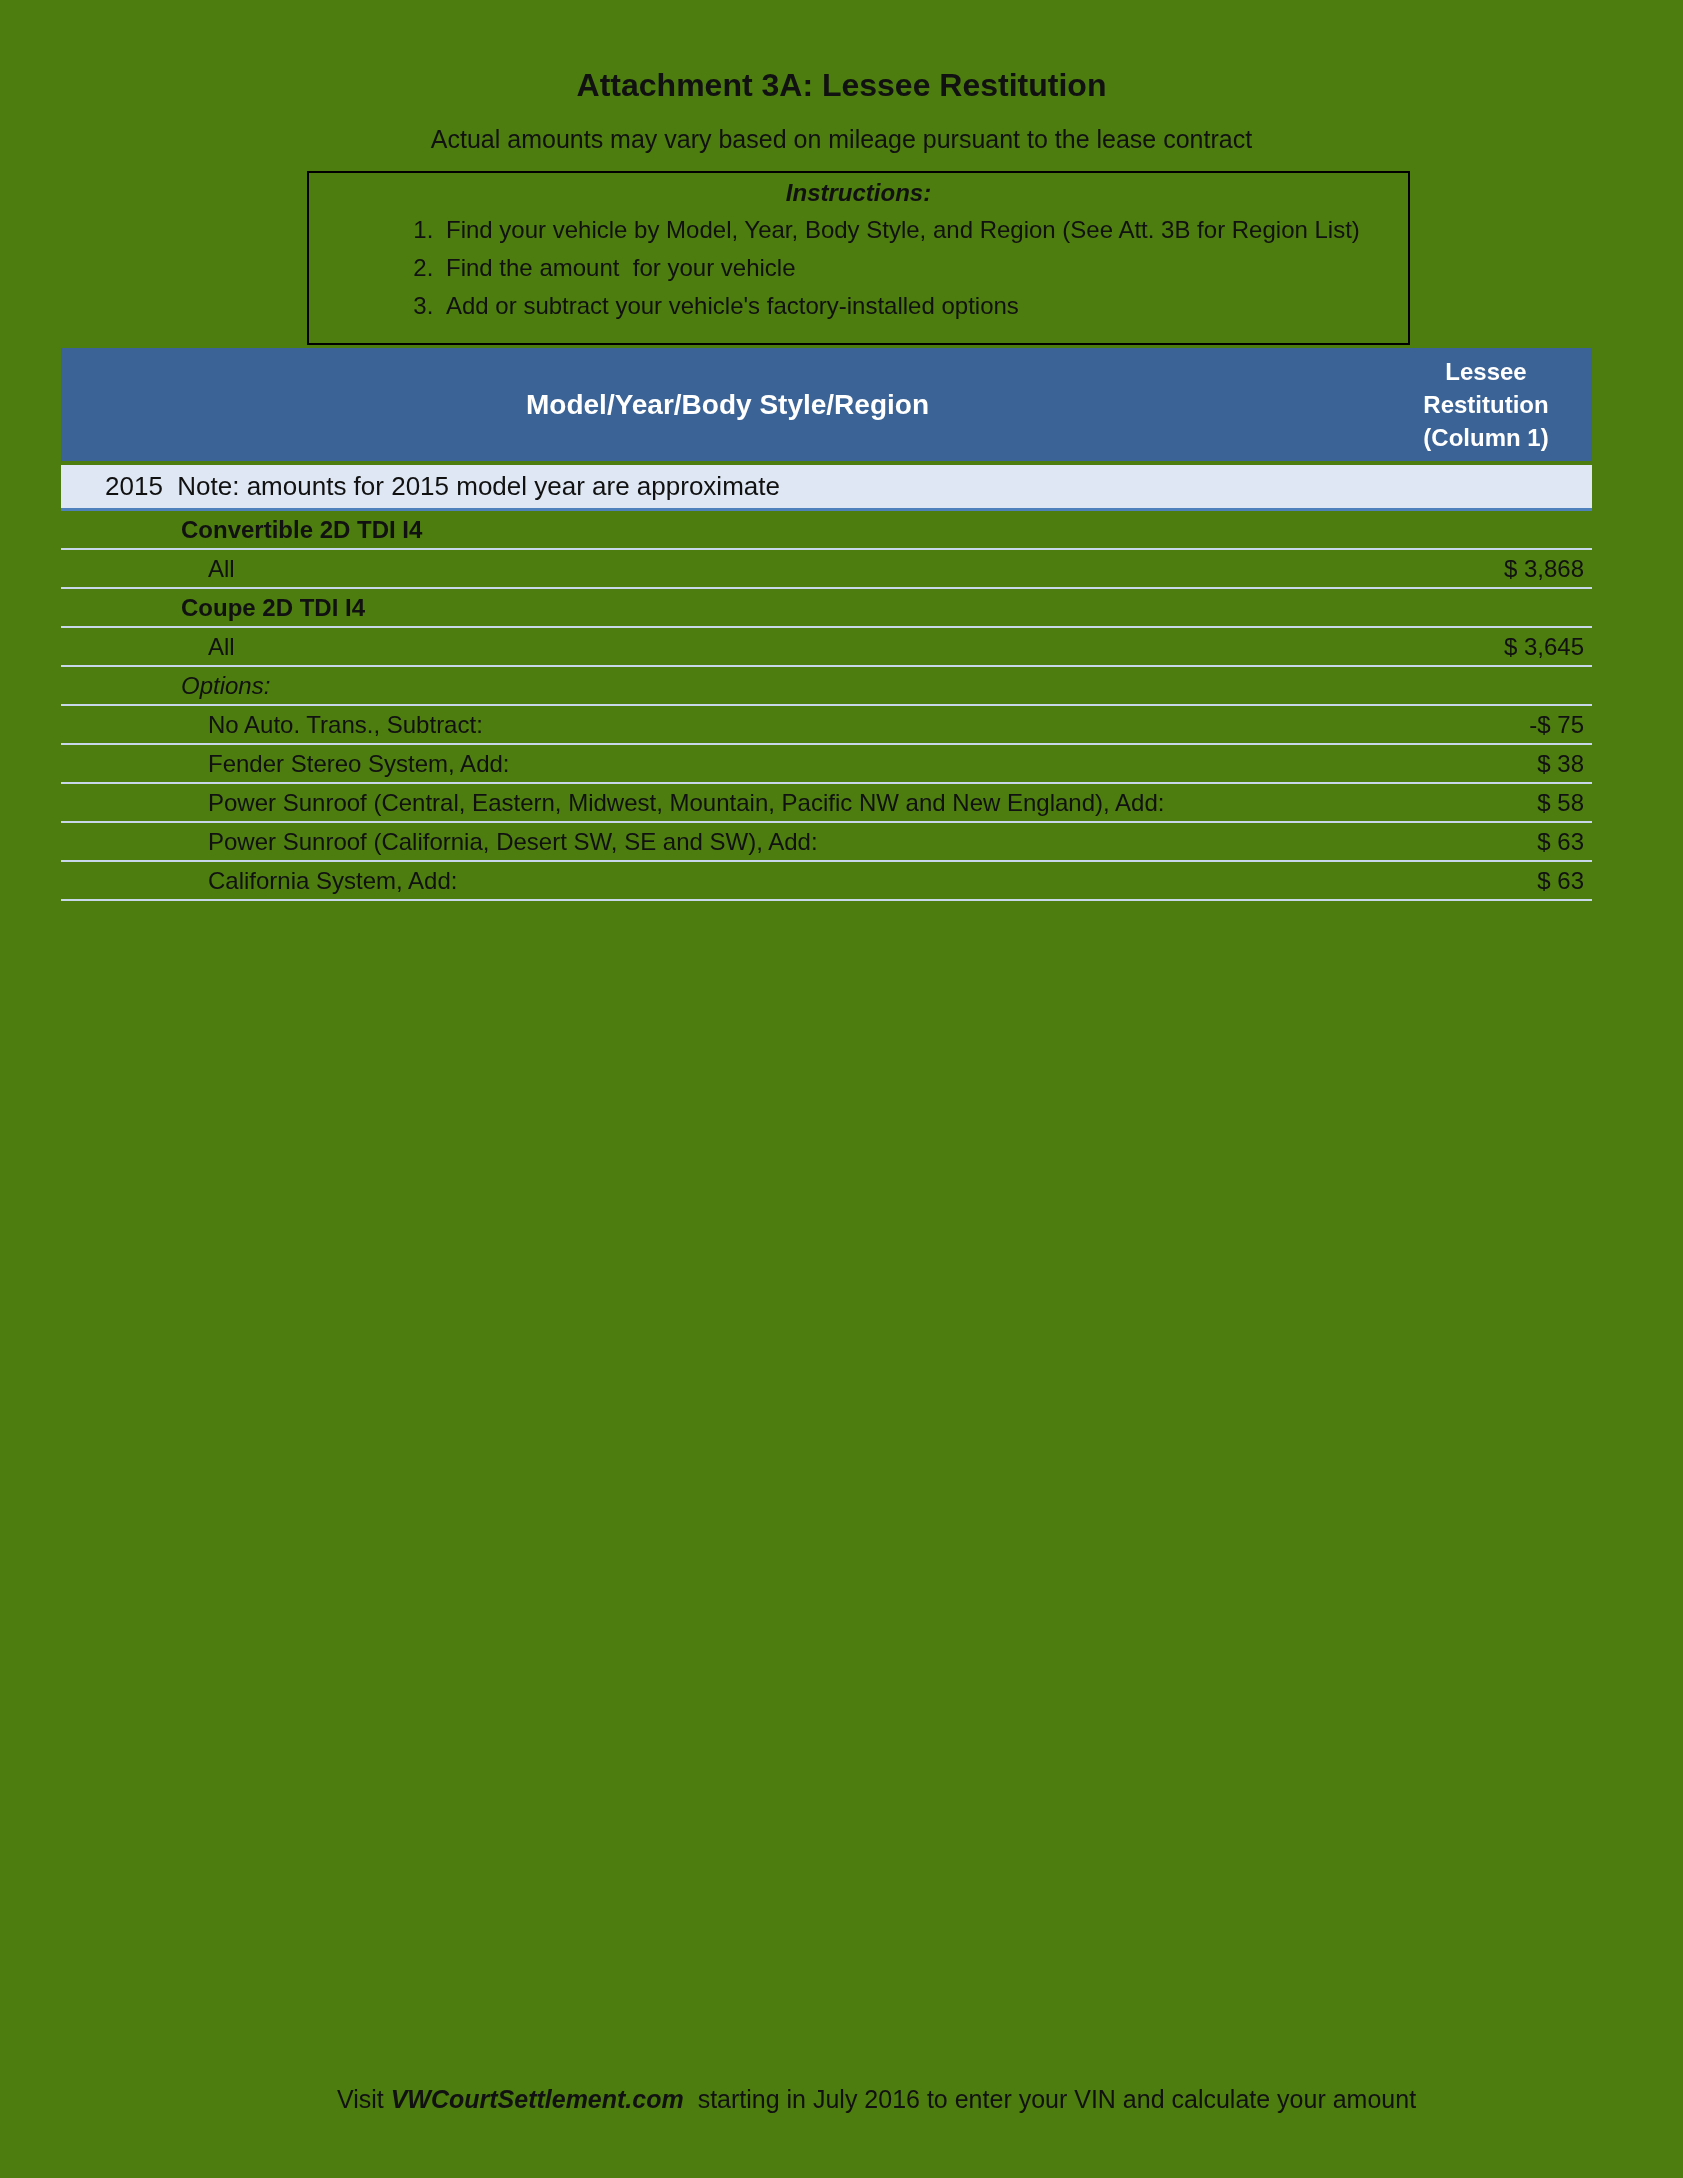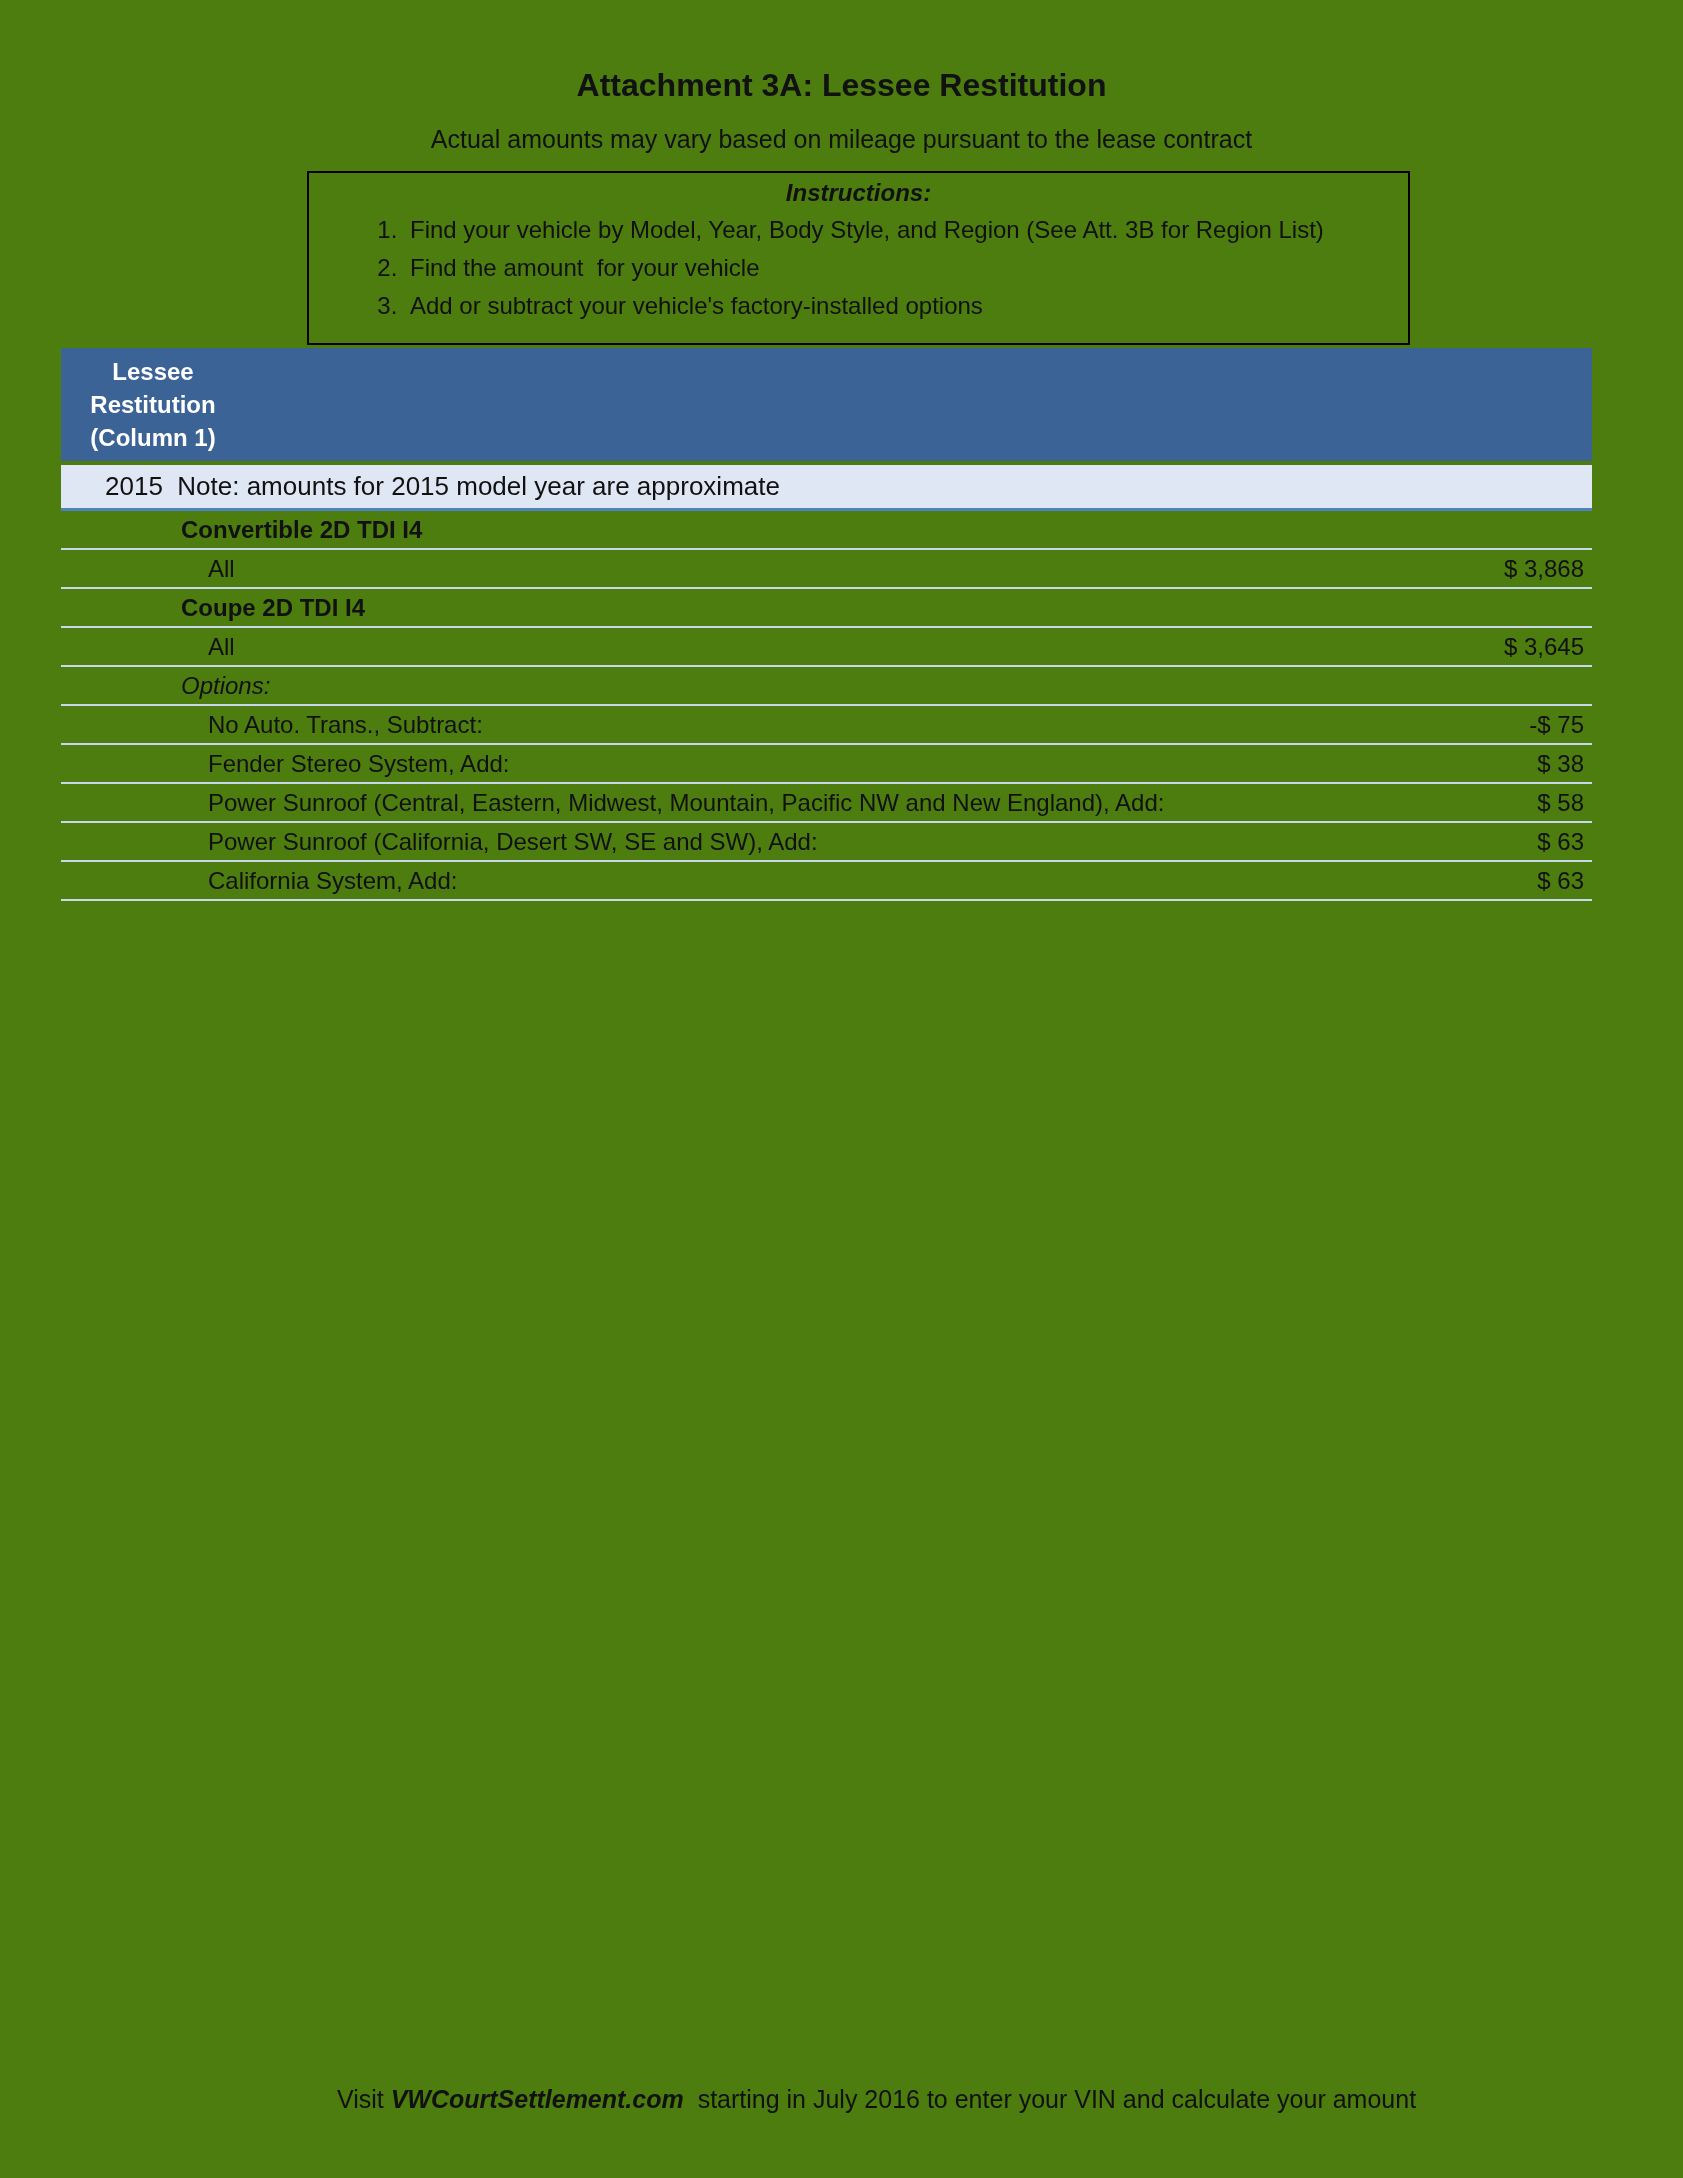--- a/index.html
+++ b/index.html
@@ -37,20 +37,21 @@
     line-height:32px;
   }
   .inst-list{
     margin:2px 0 0 0;
     padding-left:95px;
   }
   .inst-list li{
     font-size:24px;line-height:38px;
     white-space:pre-wrap;
     padding-left:6px;
+    margin-left:36px;
   }
   .vtable{
     position:absolute;left:61px;top:348px;width:1531px;
   }
   .thead{
     display:flex;height:113px;background:var(--header-bg);
     color:#ffffff;margin-bottom:4px;
   }
   .th-left{
     flex:1;display:flex;align-items:center;justify-content:center;
@@ -97,20 +98,21 @@
     <div class="inst-title">Instructions:</div>
     <ol class="inst-list" id="inst-list">
         <li>Find your vehicle by Model, Year, Body Style, and Region (See Att. 3B for Region List)</li>
         <li>Find the amount  for your vehicle</li>
         <li>Add or subtract your vehicle's factory-installed options</li>
       </ol>
   </div>
 
   <div class="vtable">
     <div class="thead">
+      <div class="th-left">Model/Year/Body Style/Region</div>
       <div class="th-right">
         <div>Lessee</div>
         <div>Restitution</div>
         <div>(Column 1)</div>
       </div>
     </div>
     <div class="year-row">
       <span>2015  Note: amounts for 2015 model year are approximate</span>
     </div>
     <div id="rows-container">

